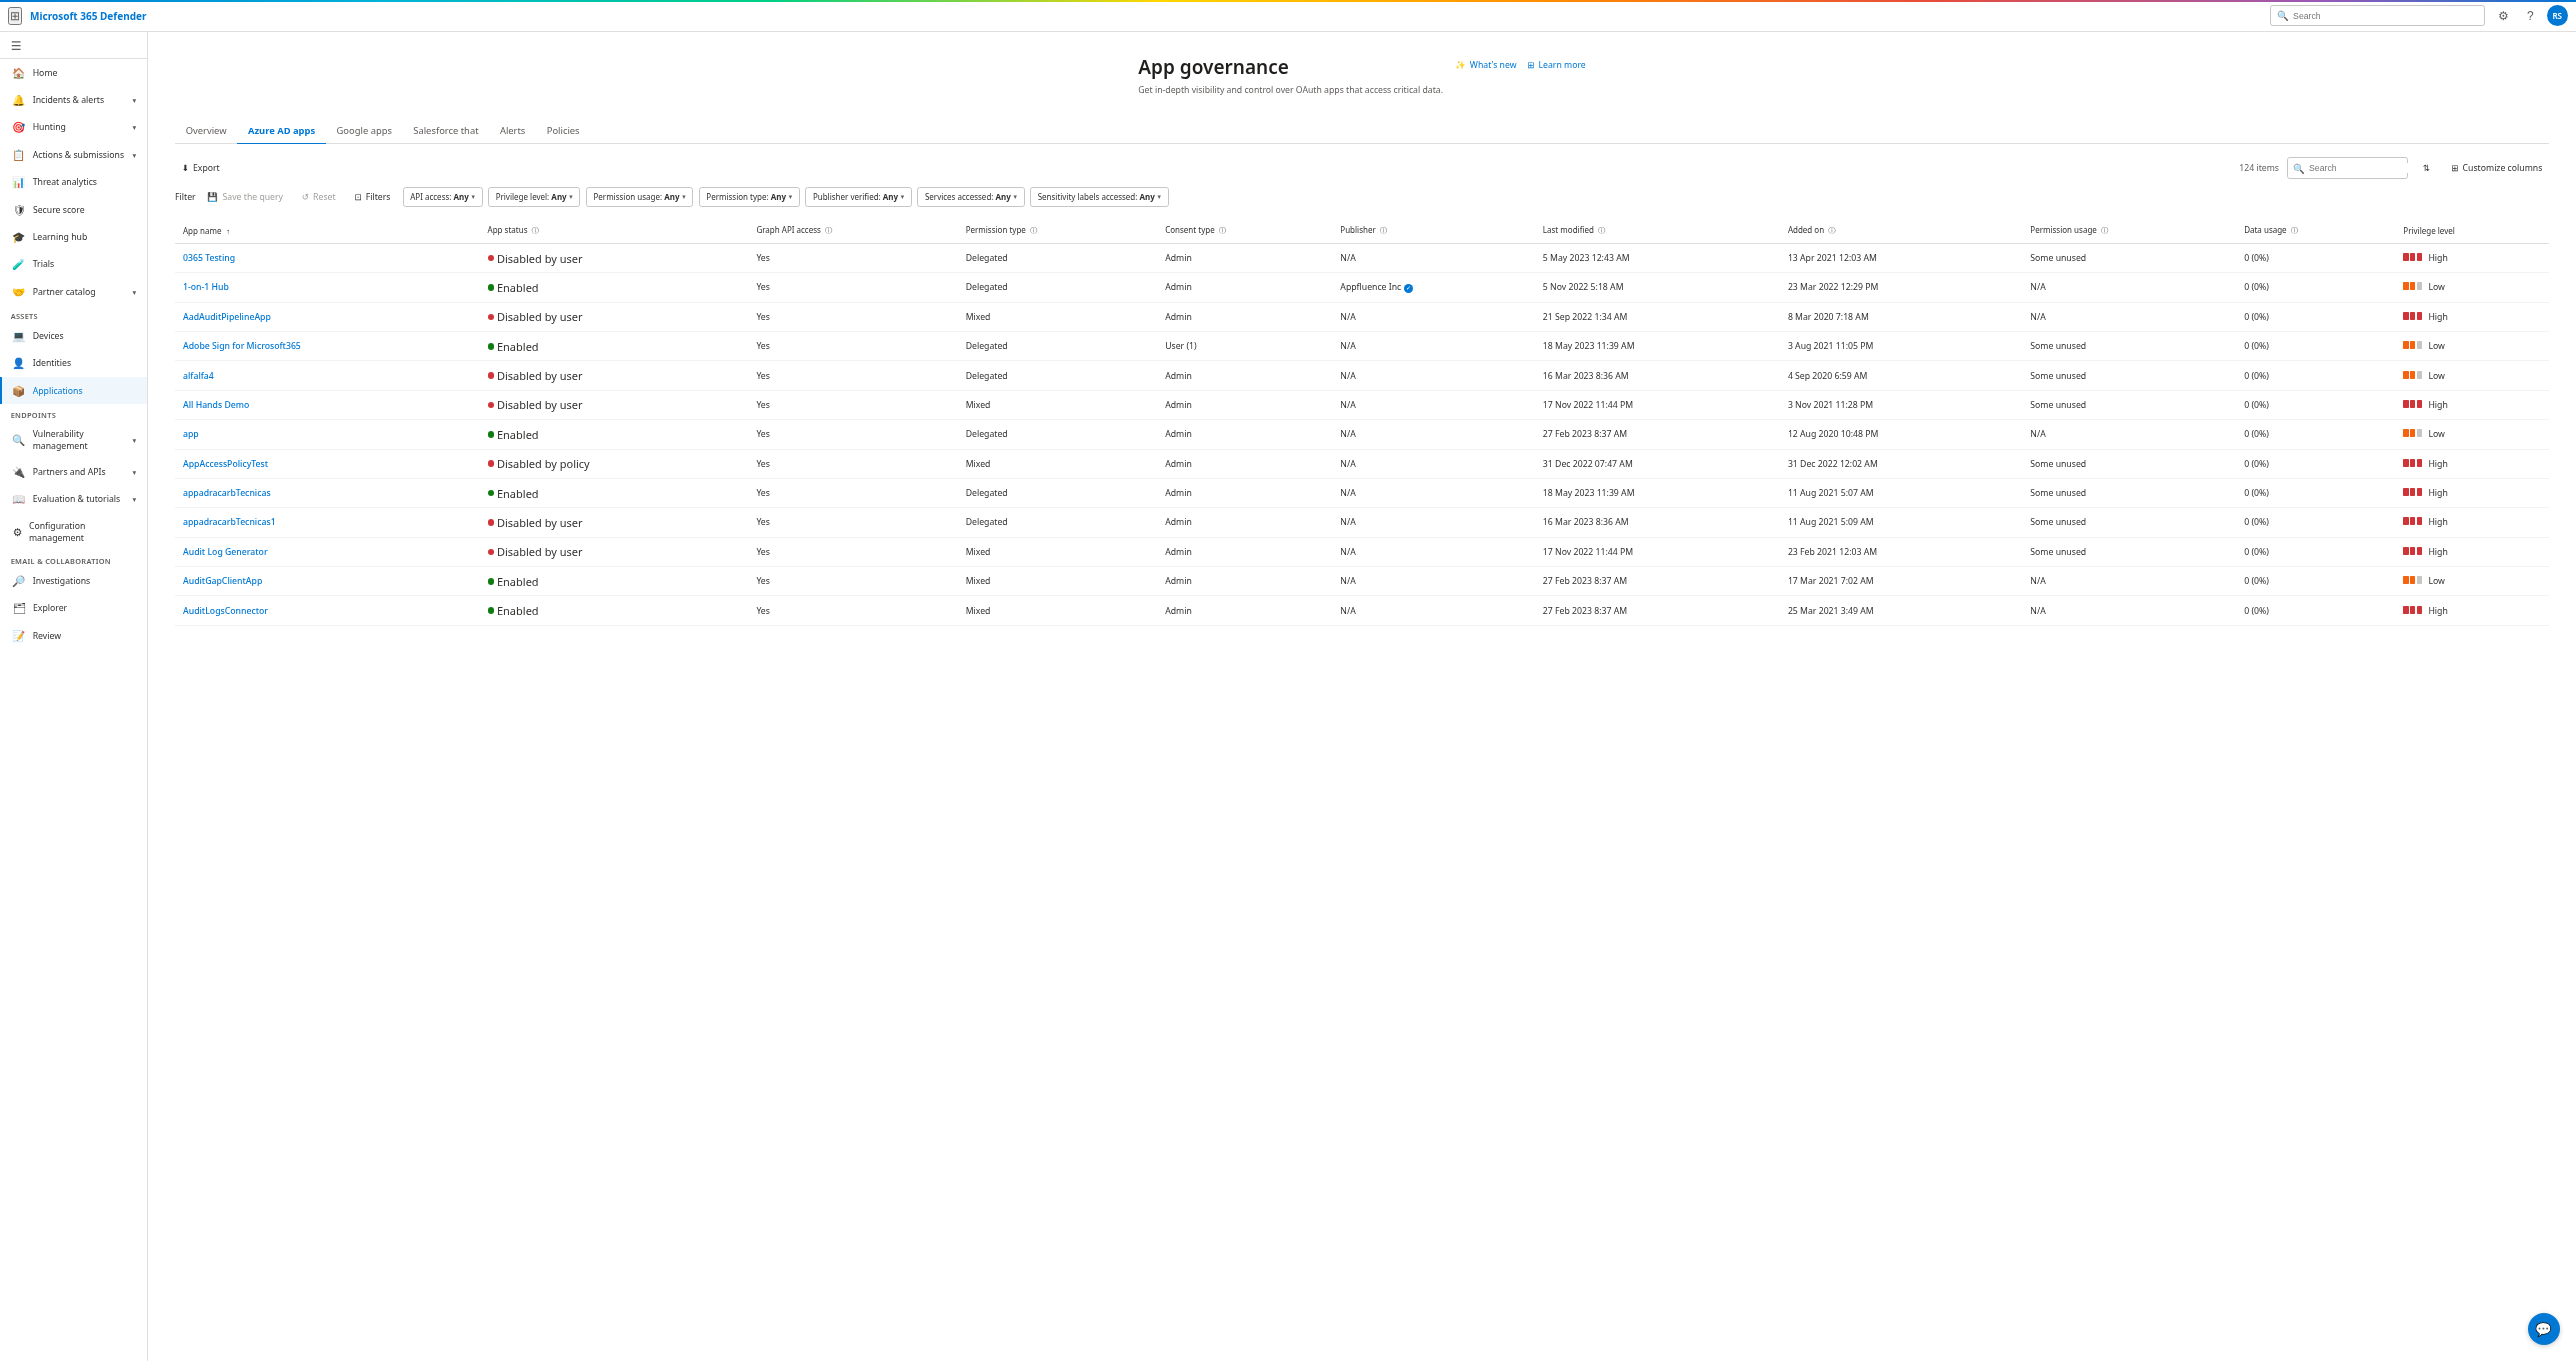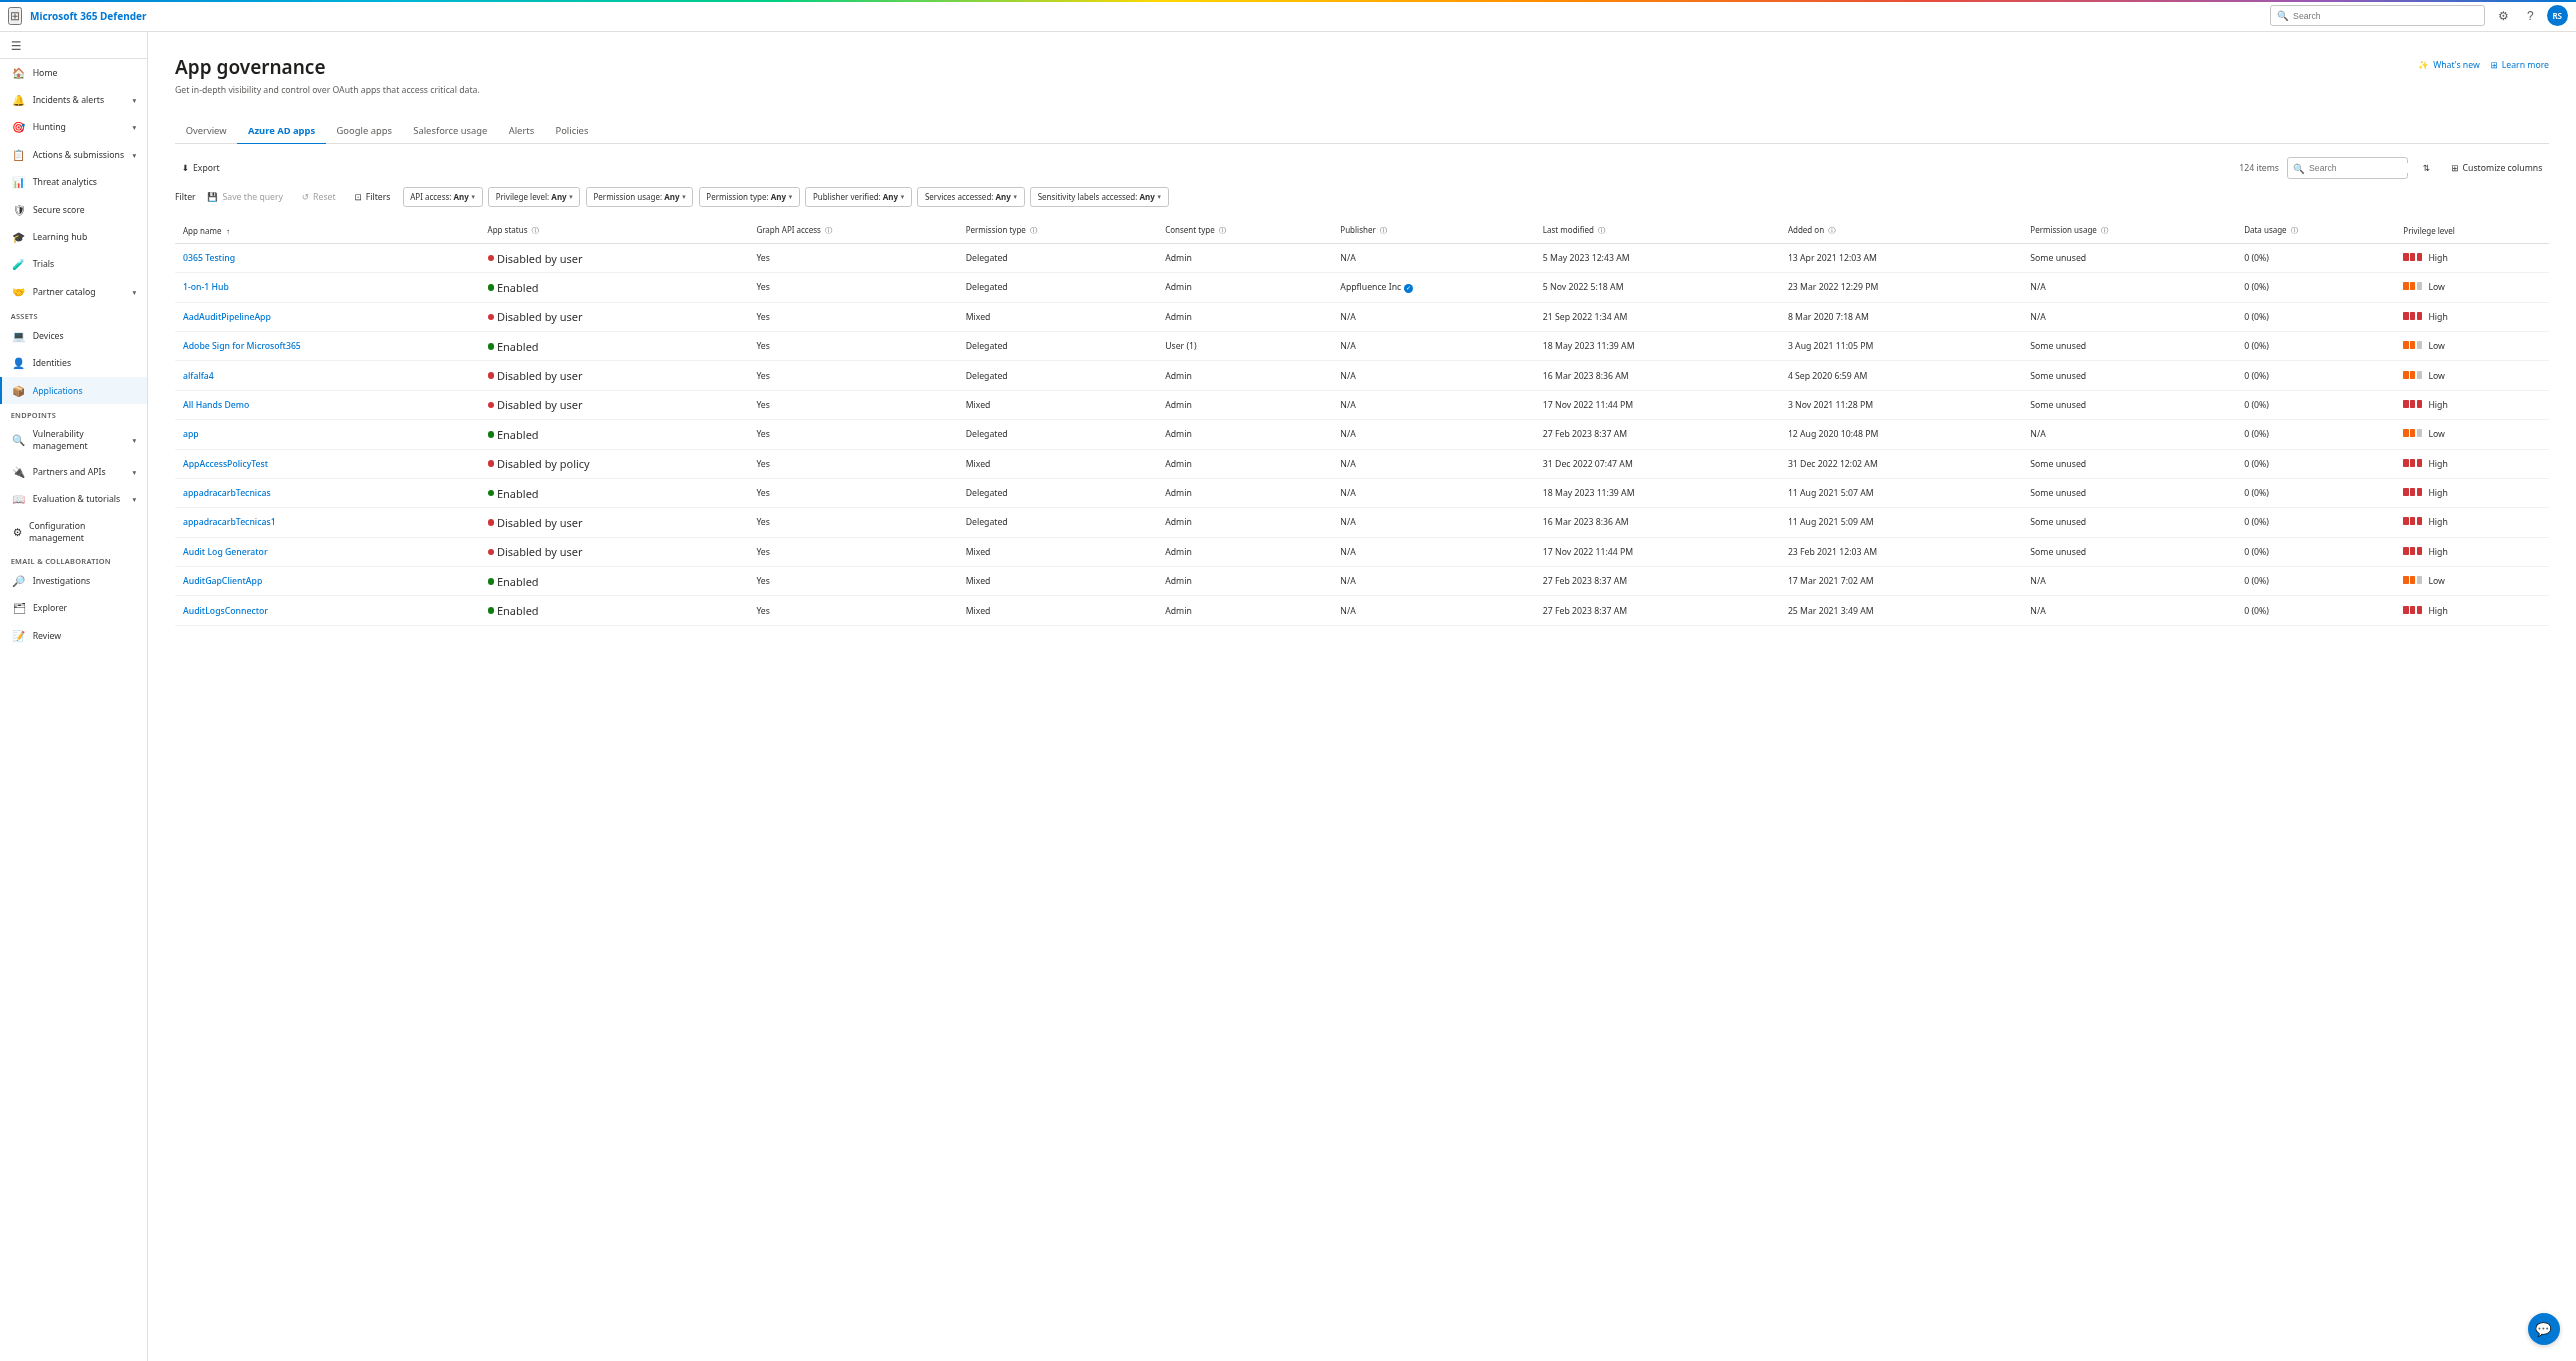--- a/index.html
+++ b/index.html
@@ -334,42 +334,42 @@
     </div>
     <div class="sidebar-item">
       <span class="icon">📝</span>
       <span class="label">Review</span>
     </div>
   </div>
 
   <div class="content">
     <div class="content-wrapper">
 
-      <div style="display:flex; justify-content:space-between; align-items:flex-start;gap:12px;">
+      <div style="display:flex; justify-content:center; align-items:flex-start;gap:12px;">
         <div class="page-header">
           <h1 class="page-title">App governance</h1>
           <p class="page-subtitle">Get in-depth visibility and control over OAuth apps that access critical data.</p>
         </div>
         <div style="display:flex; gap:10.7px; align-items:center; margin-top:5.4px;">
           <button class="header-action-btn">
             <span>✨</span>
             <span>What's new</span>
           </button>
           <button class="header-action-btn">
             <span>⊞</span>
             <span>Learn more</span>
           </button>
         </div>
       </div>
 
       <div class="tabs">
         <div class="tab">Overview</div>
         <div class="tab active">Azure AD apps</div>
         <div class="tab">Google apps</div>
-        <div class="tab">Salesforce usage</div>
+        <div class="tab">Salesforce that</div>
         <div class="tab">Alerts</div>
         <div class="tab">Policies</div>
       </div>
 
       <div class="table-toolbar">
         <div class="toolbar-left">
           <button class="toolbar-btn">
             <span>⬇</span>
             <span>Export</span>
           </button>

